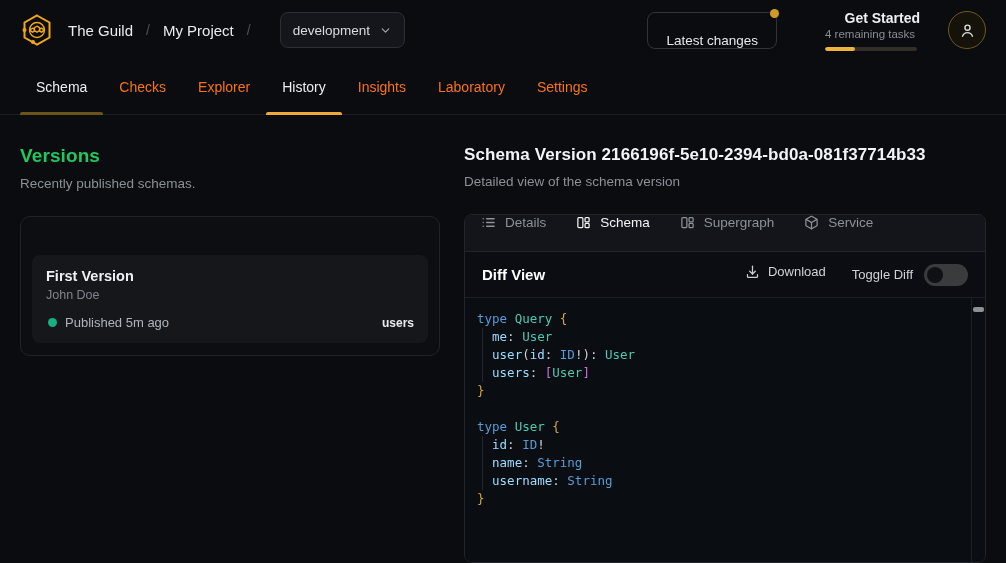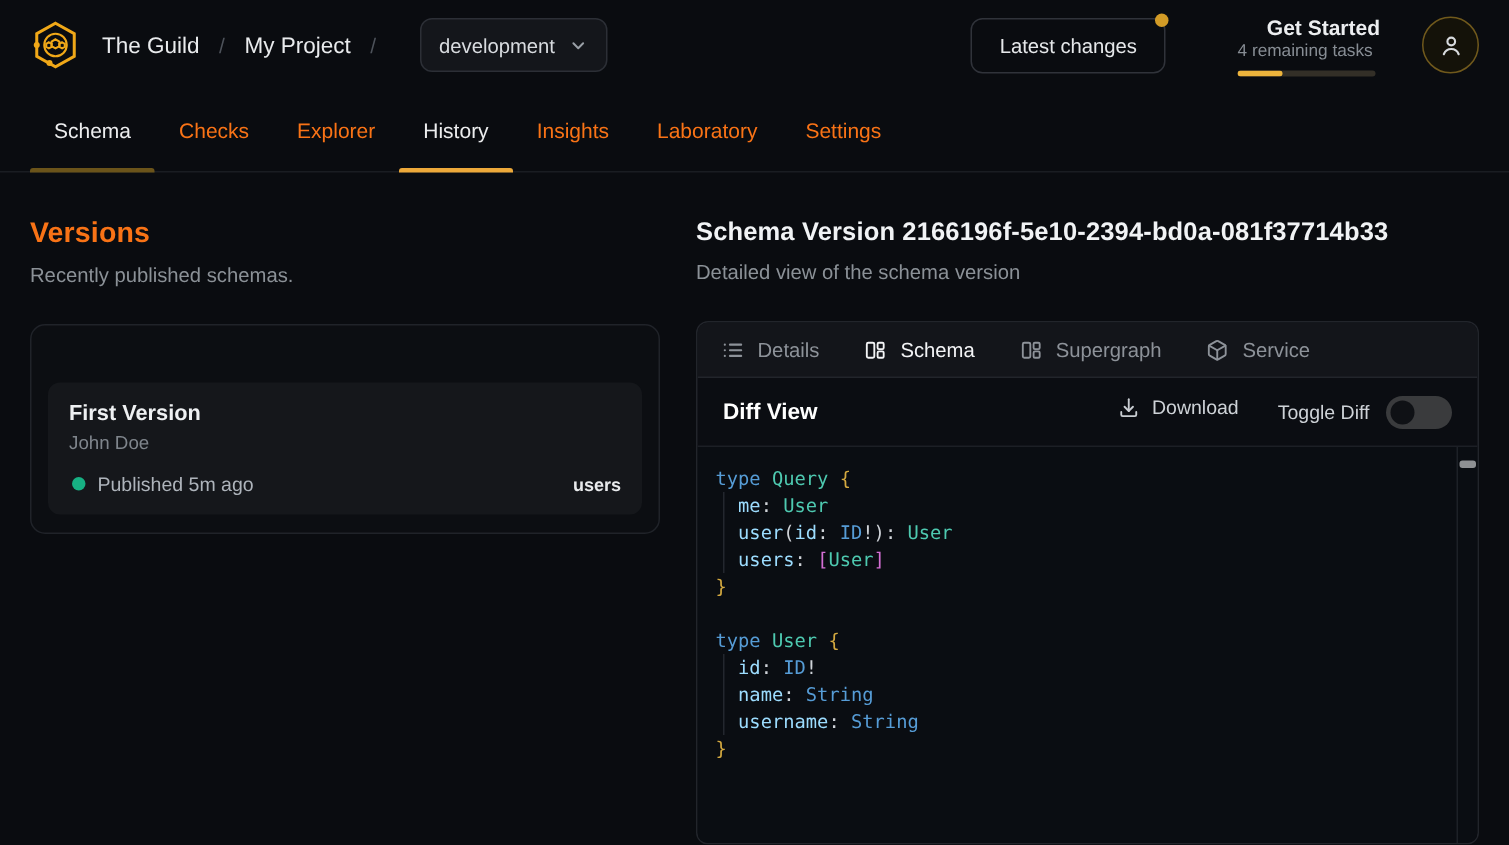--- a/index.html
+++ b/index.html
@@ -17,21 +17,21 @@
   .logo { width:34px; height:34px; flex:none; cursor:pointer; }
   .crumb { font-size:15px; font-weight:500; color:#e9ebed; margin-left:14px; cursor:pointer; }
   .crumb-sep { color:#4d525a; font-size:14px; margin:0 13px; }
   .target-dd {
     display:flex; align-items:center; gap:9px; height:36px; padding:0 12px;
     background:#14161b; border:1px solid #2c2f36; border-radius:8px;
     font-size:13.5px; color:#d8dbdf; margin-left:16px; cursor:pointer;
   }
   .hdr-spacer { flex:1; }
   .latest-btn {
-    position:relative; height:37px; padding:0 18px; display:flex; align-items:center;
+    position:relative; height:37px; padding:0 18px; display:flex; align-items:flex-end;
     background:transparent; border:1px solid #30333a; border-radius:8px;
     font-size:13.5px; color:#e6e8ea; cursor:pointer; font-family:inherit;
   }
   .latest-dot { position:absolute; top:-4px; right:-3px; width:9px; height:9px;
     border-radius:50%; background:#d29b26; }
   .get-started { margin-left:48px; width:95px; cursor:pointer; }
   .gs-title { font-size:14px; font-weight:600; color:#eceef0;text-align:right; }
   .gs-sub { font-size:11.5px; color:#878d94; margin-top:2px; white-space:nowrap; }
   .gs-track { margin-top:7px; width:92px; height:4px; border-radius:2px; background:#332f27; overflow:hidden; }
   .gs-fill { height:100%; border-radius:2px; background:#edb43c; }
@@ -55,42 +55,42 @@
   .tab.active::after { background:#eda93a; }
   .connect-cdn {
     margin-left:auto; display:flex; align-items:center; gap:9px;
     font-size:13.5px; color:#edb43c; cursor:pointer; background:none; border:none; font-family:inherit;
   }
 
   
   .main { display:flex; gap:24px; padding:30px 20px 0 20px; height:448px; }
   .col-left { width:420px; flex:none; }
   .col-right { flex:1; min-width:0; display:flex; flex-direction:column; }
-  h2.sect { font-size:19px; font-weight:700; color:#f97316; letter-spacing:.1px; }
+  h2.sect { font-size:19px; font-weight:700; color:#22c55e; letter-spacing:.1px; }
   h2.sect-r { font-size:17px; font-weight:700; color:#f1f3f5; letter-spacing:.1px; }
   .sect-sub { margin-top:9px; font-size:13.5px; color:#8b9197; }
 
   .versions-card {
     margin-top:25px; height:140px; border:1px solid #202329; border-radius:10px;
     background:#0c0e12; padding:38px 11px 11px 11px;
   }
   .version-item { background:#15171b; border-radius:8px; padding:13px 14px; cursor:pointer; }
   .vi-name { font-size:14.5px; font-weight:600; color:#eef0f2; }
   .vi-author { margin-top:4px; font-size:12.5px; color:#7f858c; }
   .vi-row { margin-top:13px; display:flex; align-items:center; }
   .vi-dot { width:9px; height:9px; border-radius:50%; background:#17b083; margin:0 8px 0 2px; flex:none; }
   .vi-status { font-size:13px; color:#aeb4bb; }
   .vi-service { margin-left:auto; font-size:12px; font-weight:700; color:#e8eaec; }
 
   .detail-panel {
     margin-top:25px; flex:1; border:1px solid #22252b; border-radius:8px;
     background:#0b0d12; display:flex; flex-direction:column; overflow:hidden;
   }
   .panel-tabs { height:37px; flex:none; background:#13151a; border-bottom:1px solid #22252b;
-    display:flex; align-items:center; padding:0 16px; gap:30px; }
+    display:flex; align-items:flex-start; padding:0 16px; gap:30px; }
   .ptab { display:flex; align-items:center; gap:9px; font-size:13.5px; color:#8d9299;
     cursor:pointer; background:none; border:none; font-family:inherit; }
   .ptab.active { color:#f3f4f6; }
   .ptab svg { flex:none; }
 
   .diff-row { height:46px; flex:none; display:flex; align-items:center; padding:0 17px;
     border-bottom:1px solid #1c1f25; }
   .diff-title { font-size:15px; font-weight:700; color:#ffffff; }
   .diff-actions { margin-left:auto; display:flex; align-items:flex-start; gap:26px; }
   .download { display:flex; align-items:center; gap:8px; font-size:13px; color:#ced2d7;

